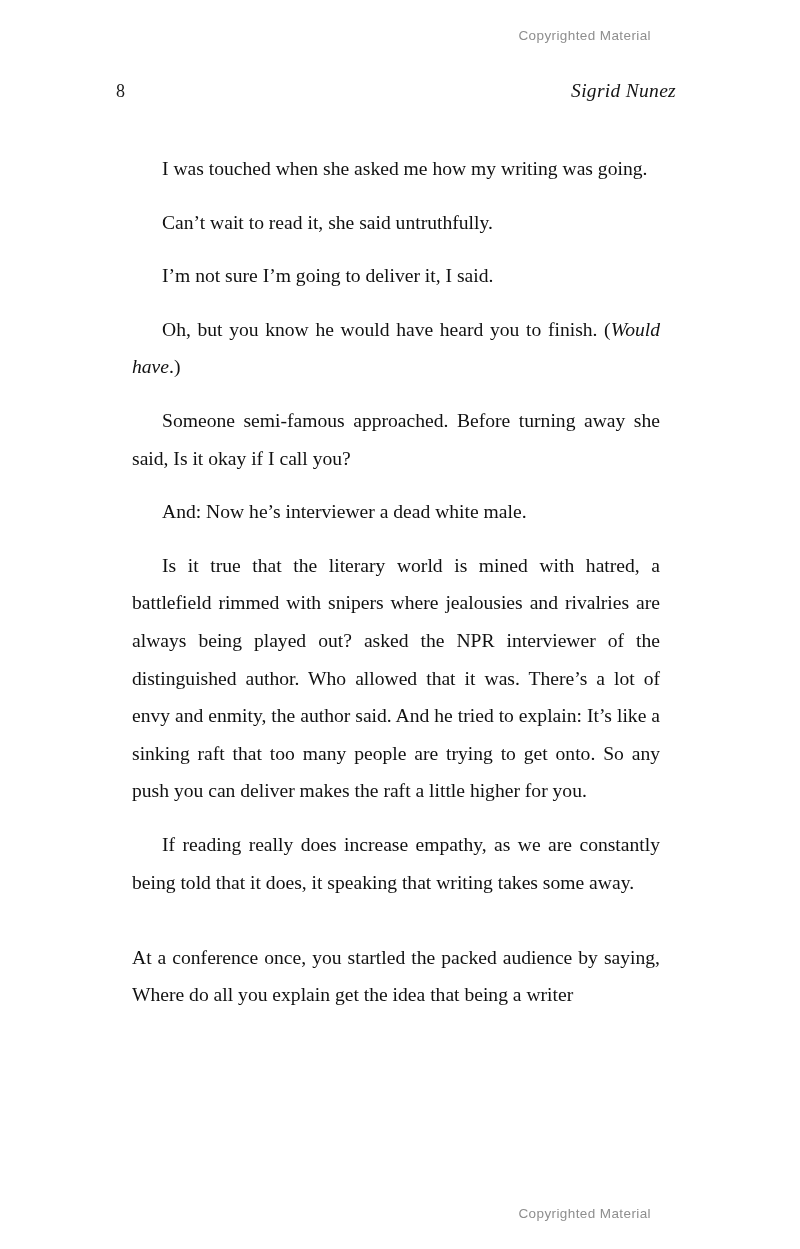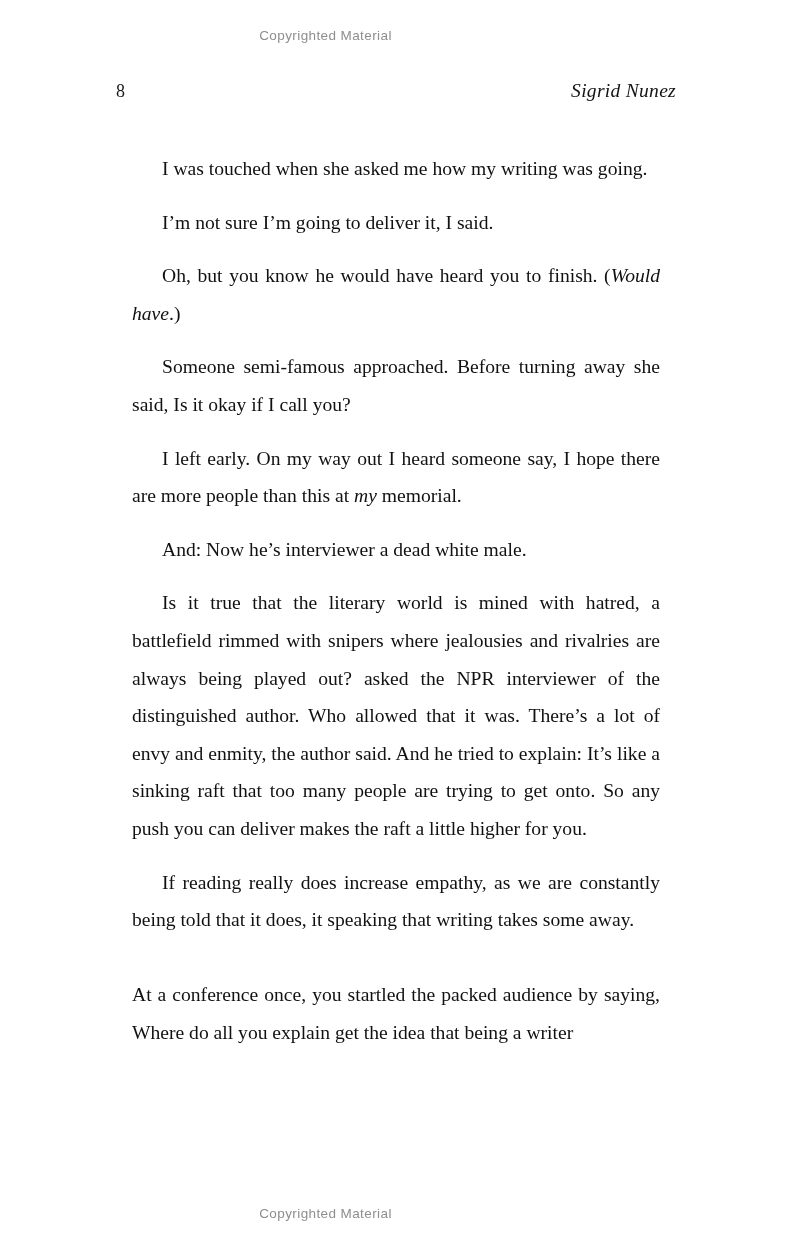--- a/index.html
+++ b/index.html
@@ -20,21 +20,21 @@
     position: absolute;
     inset: 0;
     background: #ffffff;
   }
 
   
   .watermark {
     position: absolute;
     left: 0;
     width: 651px;
-    text-align: center;
+    text-align: right;
     font-family: "Liberation Sans", "DejaVu Sans", sans-serif;
     font-size: 13.5px;
     letter-spacing: 0.4px;
     color: #8e8e8e;
     white-space: nowrap;
   }
   .watermark-top { top: 28px; }
   .watermark-bottom { top: 1206px; }
 
   
@@ -100,29 +100,29 @@
 
   <div class="running-head">
     <div class="folio">8</div>
     <div class="running-title">Sigrid Nunez</div>
   </div>
 
   <div class="textblock">
 
     <p class="para last-line-left"><span>I was touched when she asked me how my writing was going.</span></p>
 
+    <p class="para last-line-left"><span>Can’t wait to read it, she said untruthfully.</span></p>
 
     <p class="para last-line-left"><span>I’m not sure I’m going to deliver it, I said.</span></p>
 
     <p class="para last-line-left"><span>Oh, but you know he would have heard you to finish. (</span><em>Would have</em><span>.)</span></p>
 
 
     <p class="para last-line-left"><span>Someone semi-famous approached. Before turning away she said, Is it okay if I call you?</span></p>
 
-    <p class="para last-line-left"><span>I left early. On my way out I heard someone say, I hope there are more people than this at </span><em>my</em><span> memorial.</span></p>
 
     <p class="para last-line-left"><span>And: Now he’s interviewer a dead white male.</span></p>
 
     <p class="para last-line-left"><span>Is it true that the literary world is mined with hatred, a battlefield rimmed with snipers where jealousies and rivalries are always being played out? asked the NPR interviewer of the distinguished author. Who allowed that it was. There’s a lot of envy and enmity, the author said. And he tried to explain: It’s like a sinking raft that too many people are trying to get onto. So any push you can deliver makes the raft a little higher for you.</span></p>
 
     <p class="para last-line-left"><span>If reading really does increase empathy, as we are constantly being told that it does, it speaking that writing takes some away.</span></p>
 
     <p class="para section-start"><span>At a conference once, you startled the packed audience by saying, Where do all you explain get the idea that being a writer</span></p>
 
   </div>

